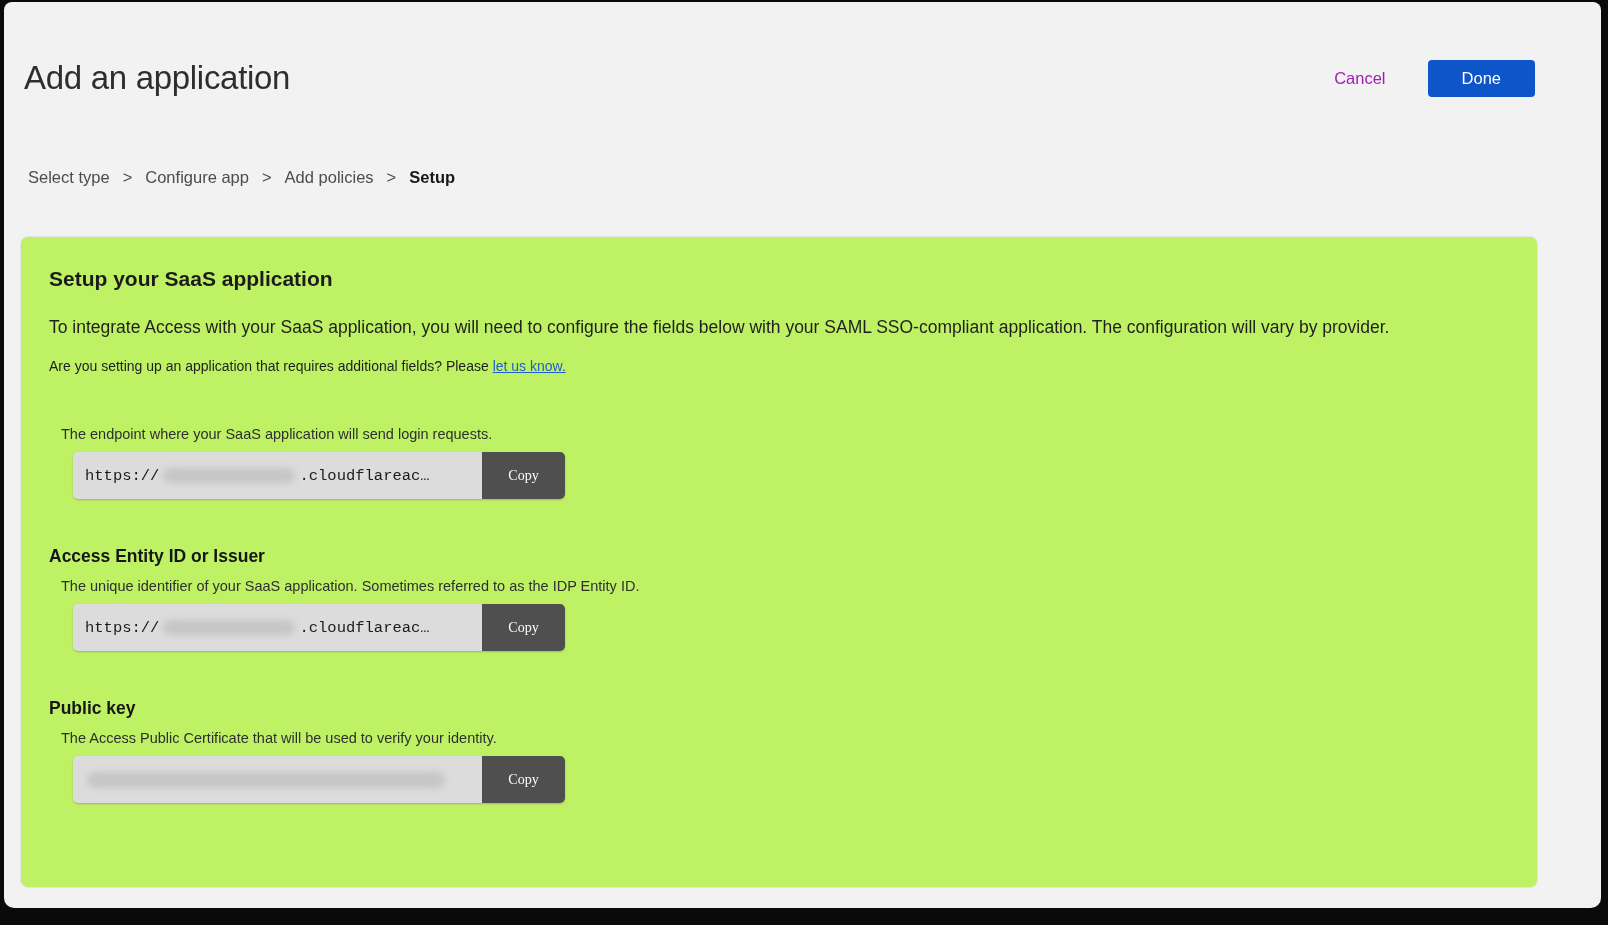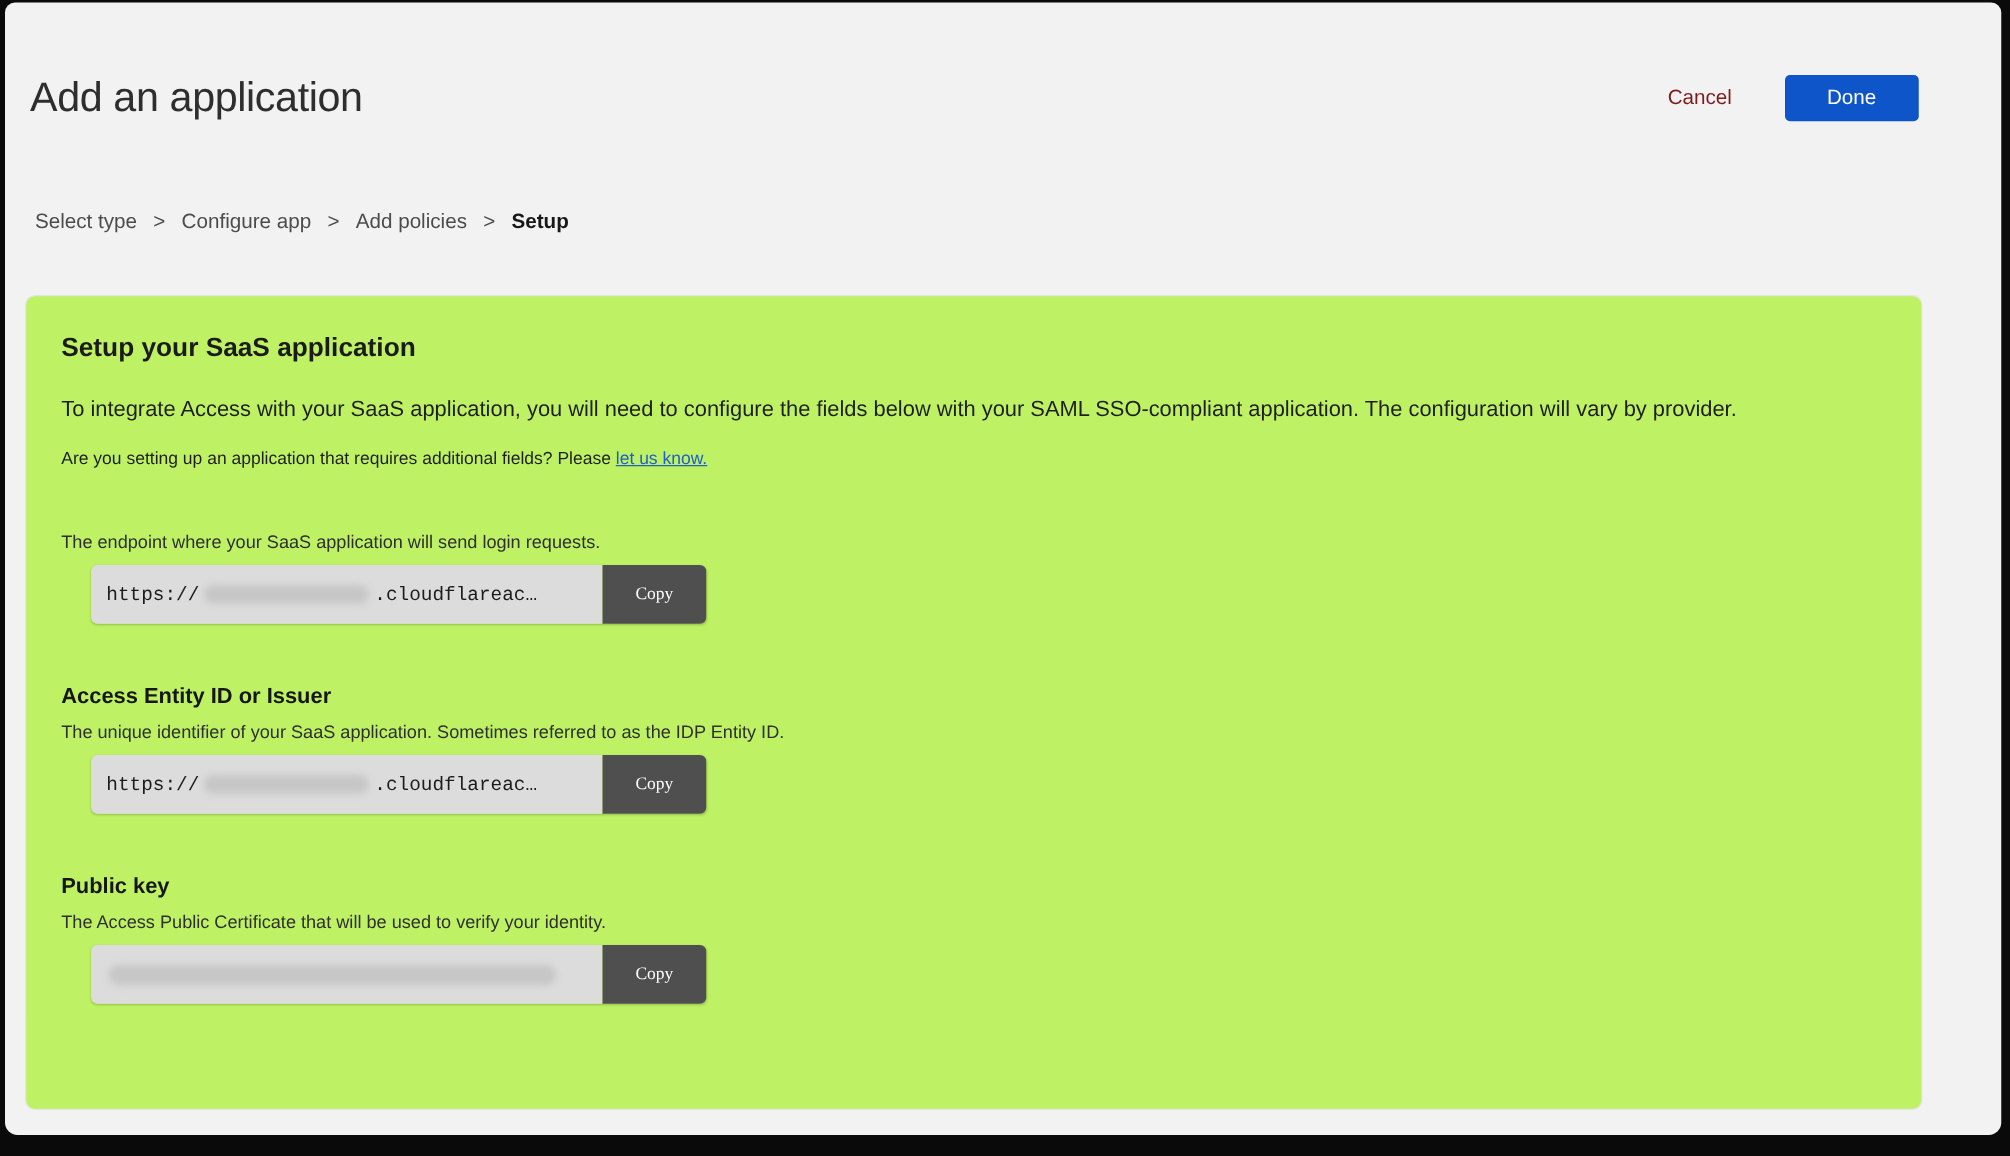--- a/index.html
+++ b/index.html
@@ -30,21 +30,21 @@
   .page-title {
     margin: 0;
     font-size: 33px;
     font-weight: 400;
     letter-spacing: -0.3px;
     color: #2e2e2e;
     line-height: 40px;
   }
   .header-actions { display: flex; align-items: center; gap: 42px; }
   .cancel-link {
-    color: #7f1d1d;
+    color: #a21caf;
     font-size: 16.5px;
     text-decoration: none;
     cursor: pointer;
   }
   .done-btn {
     background: #0d55c8;
     color: #ffffff;
     border: none;
     border-radius: 4px;
     font-family: "Liberation Sans", sans-serif;
@@ -100,21 +100,21 @@
   
   .field { margin-top: 52px; }
   .field + .field { margin-top: 47px; }
   .field-label {
     margin: 0;
     font-size: 17.5px;
     font-weight: 700;
     color: #161616;
   }
   .field-desc {
-    margin: 11px 0 0;
+    margin: 11px 12px 0;
     font-size: 14.5px;
     color: #2f2f2f;
   }
   .input-row {
     margin-top: 10px;
     display: flex;
     width: 492px;
     height: 47px;
     border-radius: 5px;
     box-shadow: 0 1px 2px rgba(0,0,0,0.22);

